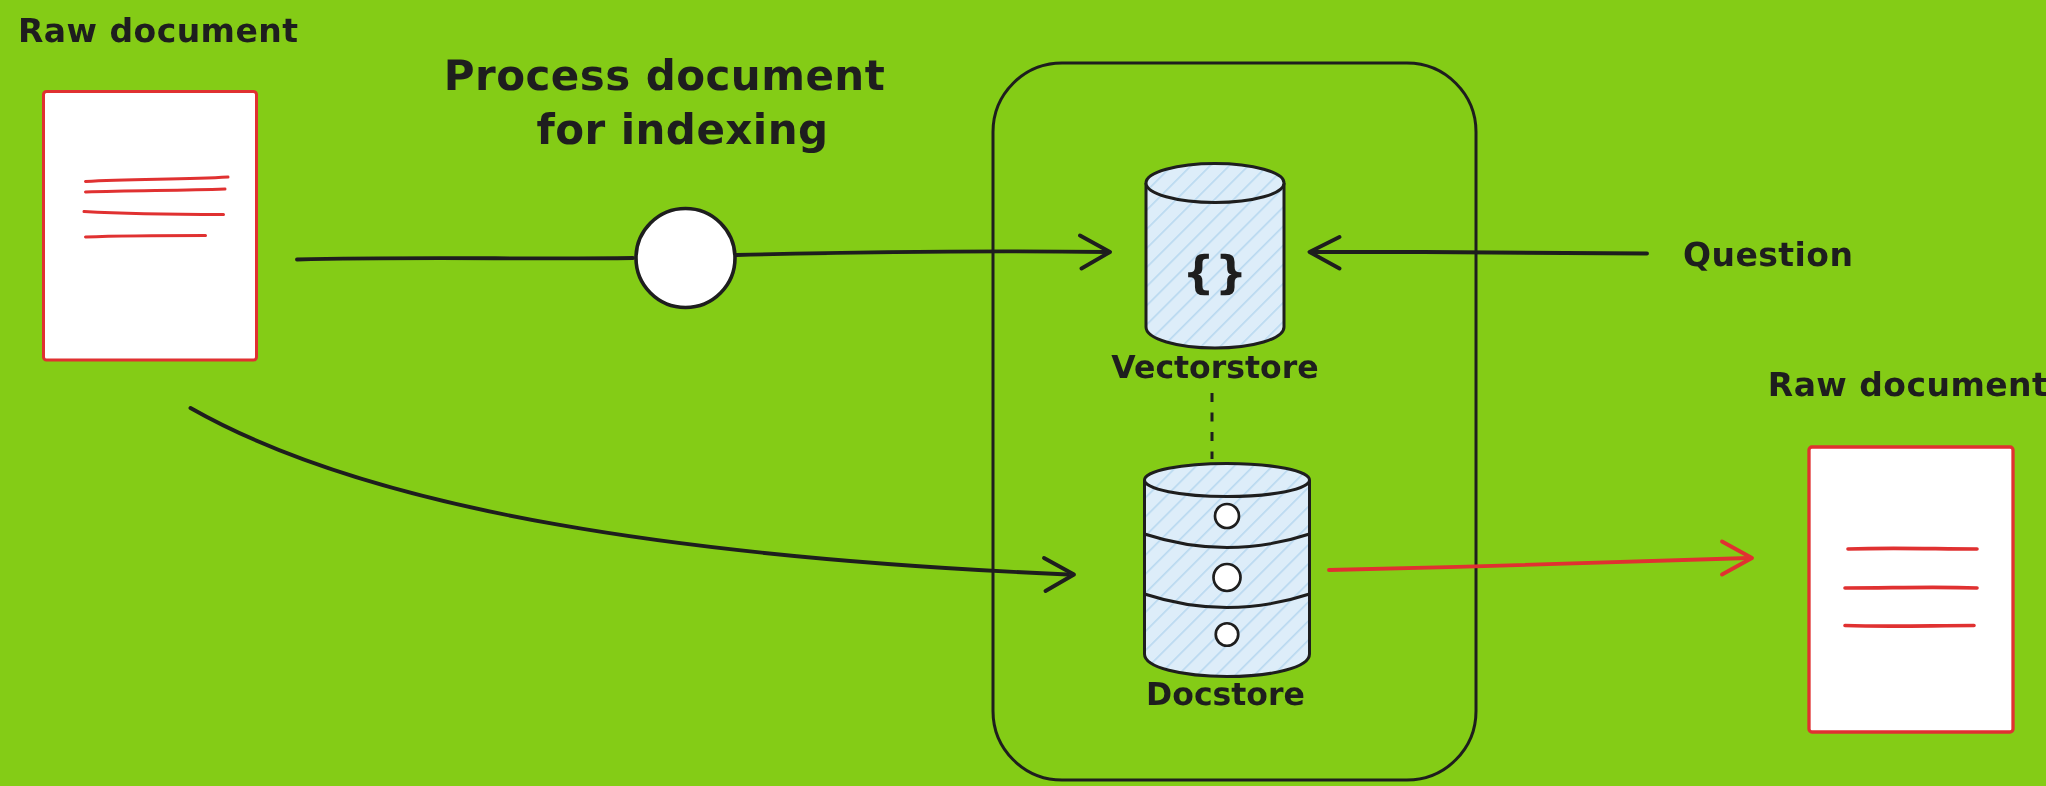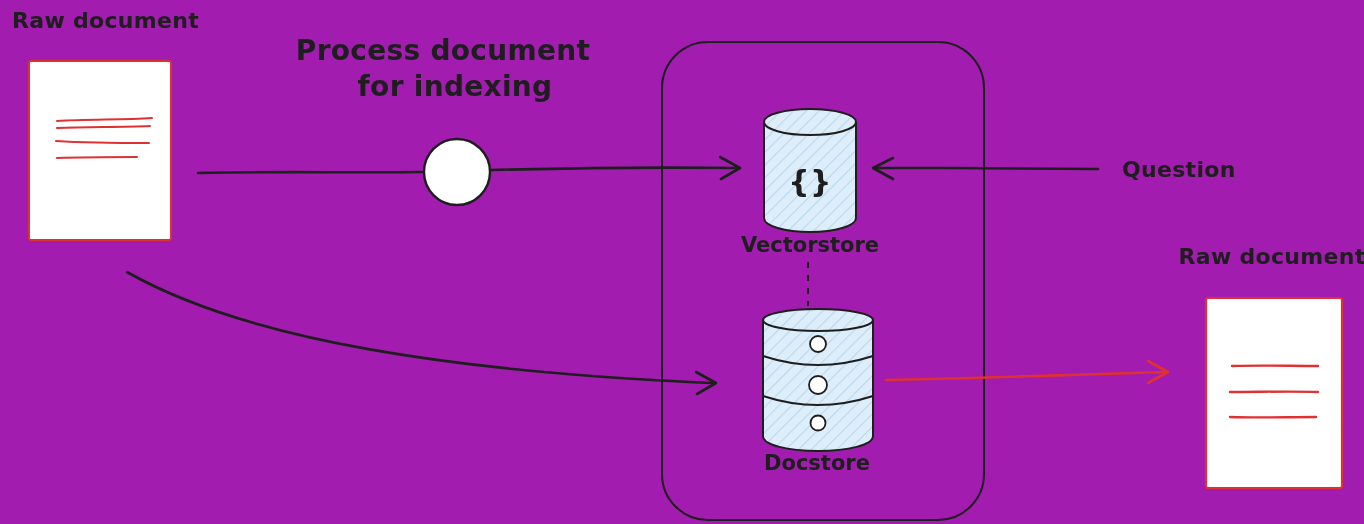--- a/index.html
+++ b/index.html
@@ -1,20 +1,20 @@
 <!DOCTYPE html>
 <html><head>
 <meta charset="utf-8">
 <style>
   html, body { margin: 0; padding: 0; background: #ffffff; }
   .canvas {
     position: relative;
     width: 1364px;
     height: 524px;
-    background: #a21caf;
+    background: #84cc16;
     overflow: hidden;
     font-family: "DejaVu Sans", sans-serif;
   }
   svg text {
     font-family: "DejaVu Sans", sans-serif;
     fill: #1e1e1e;
   }
   .hand-label { font-weight: 600; letter-spacing: 0.3px; }
   .small-label { font-weight: 600; }
 </style>

